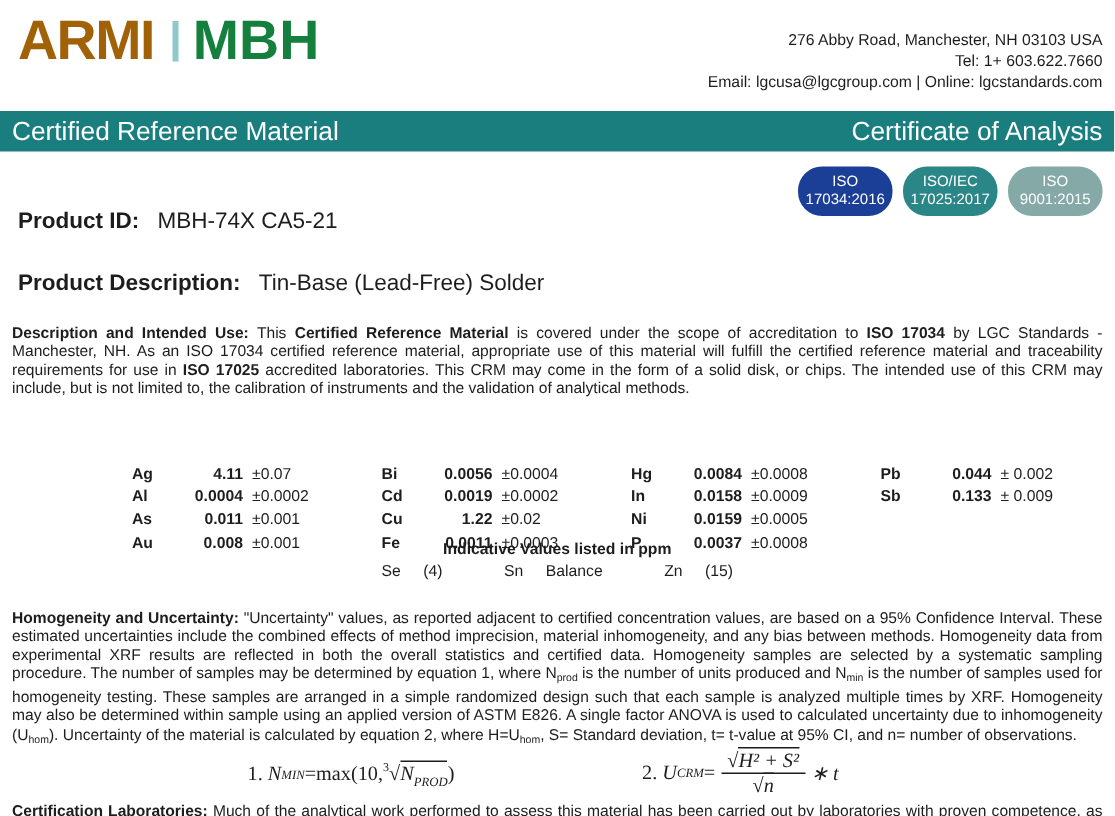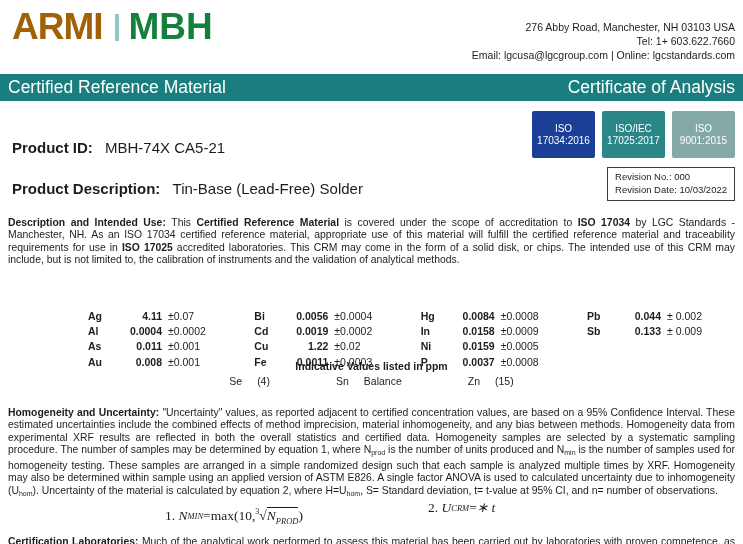--- a/index.html
+++ b/index.html
@@ -15,21 +15,21 @@
 
   
   .contact { position:absolute; right:8px; top:20px; text-align:right; font-size:10.5px; line-height:14px; }
 
   
   .banner { position:absolute; left:0; right:0; top:74px; height:27px; display:flex; align-items:center; justify-content:space-between; padding:0 8px; }
   .banner span { color:#fff; font-size:17.5px; }
 
   
   .badges { position:absolute; right:8px; top:111px; display:flex; gap:7px; }
-  .badge { width:63px; height:47px; border-radius:2px; color:#fff; display:flex; flex-direction:column; align-items:center; justify-content:center; font-size:10px; line-height:11.5px; text-align:center; }
+  .badge { width:63px; height:33px; border-radius:16px; color:#fff; display:flex; flex-direction:column; align-items:center; justify-content:center; font-size:10px; line-height:11.5px; text-align:center; }
 
   
   .prod-id { position:absolute; left:12px; top:139px; font-size:15px; }
   .prod-desc { position:absolute; left:12px; top:180px; font-size:15px; }
   .lbl { font-weight:700; }
   .val { font-weight:400; margin-left:8px; }
 
   
   .revision { position:absolute; right:8px; top:167px; border:1px solid #3c3c3c; padding:3px 7px 4px 7px; font-size:9.5px; line-height:12.5px; background:#fff; }
 
@@ -44,21 +44,21 @@
   
   .cert-header { position:absolute; left:0; right:0; top:272px; text-align:center; font-size:10.5px; font-weight:700; }
   .cert-table { position:absolute; left:88px; width:614px; top:286px; display:grid; grid-template-columns:repeat(4,auto); justify-content:space-between; align-items:start;margin-top:23px; }
   .cert-col { display:grid; grid-template-columns:30px 50px auto; font-size:10.5px; line-height:15.2px; }
   .cert-el { font-weight:700; }
   .cert-val { font-weight:700; text-align:right; padding-right:6px; }
   .cert-unc { font-weight:400; }
 
   
   .ind-header { position:absolute; left:0; right:0; top:360px; text-align:center; font-size:10.5px; font-weight:700; }
-  .ind-row { position:absolute; left:0; right:0; top:375px; display:flex; justify-content:center; gap:66px; font-size:10.5px; }
+  .ind-row { position:absolute; left:0; right:0; top:375px; display:flex; justify-content:center; gap:41px; font-size:10.5px; }
   .ind-item { display:flex; gap:15px; }
 
   
   .equations { position:absolute; left:0; right:0; top:499px; height:36px; }
   .eq { position:absolute; font-family:"Liberation Serif", serif; font-size:13.5px; display:flex; align-items:center; }
   .eq1 { left:165px; top:8px; }
   .eq2 { left:428px; top:0px; }
   .eq i { font-style:italic; }
   .eq sub { font-size:8.5px; font-style:italic; }
   .eq .rm { font-style:normal; }
@@ -104,24 +104,20 @@
         <span>ISO</span>
         <span>9001:2015</span>
       </div>
     </div>
 
   <div class="prod-id">
     <span class="lbl">Product ID:</span>
     <span class="val">MBH-74X CA5-21</span>
   </div>
 
-  <div class="revision">
-    <div>Revision No.: 000</div>
-    <div>Revision Date: 10/03/2022</div>
-  </div>
 
   <div class="prod-desc">
     <span class="lbl">Product Description:</span>
     <span class="val">Tin-Base (Lead-Free) Solder</span>
   </div>
 
   <div class="para desc-para"><span class="b">Description and Intended Use:  </span><span>This </span><span class="b">Certified Reference Material</span><span> is covered under the scope of accreditation to </span><span class="b">ISO 17034</span><span> by LGC Standards - Manchester, NH. As an ISO 17034 certified reference material, appropriate use of this material will fulfill the certified reference material and traceability requirements for use in </span><span class="b">ISO 17025</span><span> accredited laboratories. This CRM may come in the form of a solid disk, or chips. The intended use of this CRM may include, but is not limited to, the calibration of instruments and the validation of analytical methods.</span></div>
 
   <div class="cert-table">
       <div class="cert-col">
@@ -192,19 +188,22 @@
       </span>
     </div>
 
   <div class="para homog-para"><span class="b">Homogeneity and Uncertainty:  </span><span>"Uncertainty" values, as reported adjacent to certified concentration values, are based on a 95% Confidence Interval. These estimated uncertainties include the combined effects of method imprecision, material inhomogeneity, and any bias between methods. Homogeneity data from experimental XRF results are reflected in both the overall statistics and certified data. Homogeneity samples are selected by a systematic sampling procedure. The number of samples may be determined by equation 1, where N</span><span class="ss">prod</span><span> is the number of units produced and N</span><span class="ss">min</span><span> is the number of samples used for homogeneity testing. These samples are arranged in a simple randomized design such that each sample is analyzed multiple times by XRF.  Homogeneity may also be determined within sample using an applied version of ASTM E826. A single factor ANOVA is used to calculated uncertainty due to inhomogeneity (U</span><span class="ss">hom</span><span>). Uncertainty of the material is calculated by equation 2, where H=U</span><span class="ss">hom</span><span>, S= Standard deviation, t= t-value at 95% CI, and n= number of observations.</span></div>
 
   <div class="equations">
     <span class="eq eq1">
       <span class="rm">1.</span>&nbsp;<i>N</i><sub>MIN</sub><span class="rm"> = </span><span class="rm">max(</span><span class="rm">10, </span><span class="root rm"><sup class="idx">3</sup><span>√</span><span class="ovl"><i>N</i><sub>PROD</sub></span></span><span class="rm">)</span>
     </span>
     <span class="eq eq2">
-      <span class="rm">2.</span>&nbsp;<i>U</i><sub>CRM</sub><span class="rm"> = </span><i>∗ t</i>
+      <span class="rm">2.</span>&nbsp;<i>U</i><sub>CRM</sub><span class="rm"> = </span><span class="frac">
+          <span class="ftop"><span class="rm">√</span><i class="ovl">H² + S²</i></span>
+          <span class="fbot"><span class="rm">√</span><i class="ovl">n</i></span>
+        </span><i>∗ t</i>
     </span>
   </div>
 
   <div class="para footer-para"><span class="b">Certification Laboratories:  </span><span>Much of the analytical work performed to assess this material has been carried out by laboratories with proven competence, as indicated</span></div>
 
 </div>
 
 </body></html>

